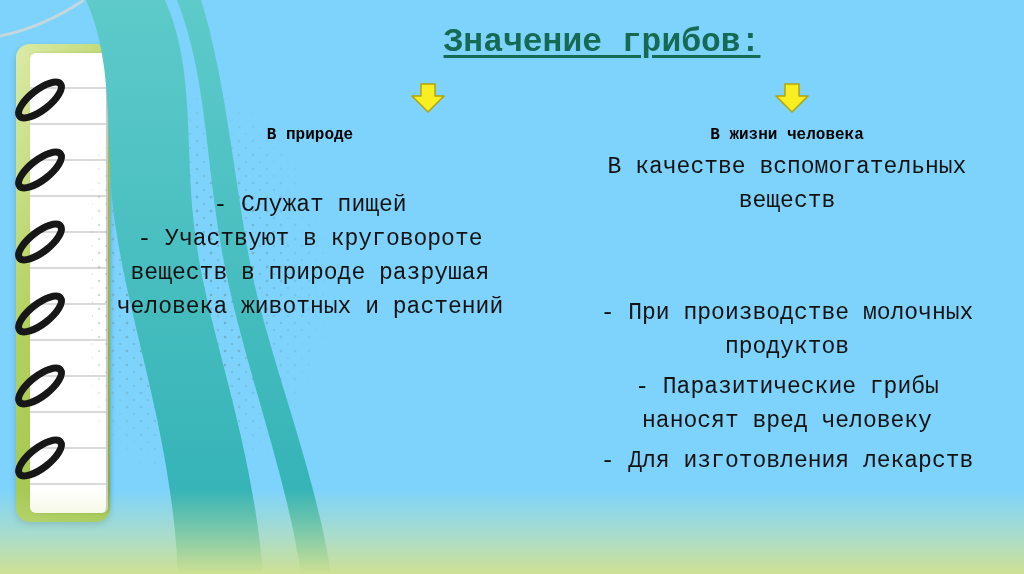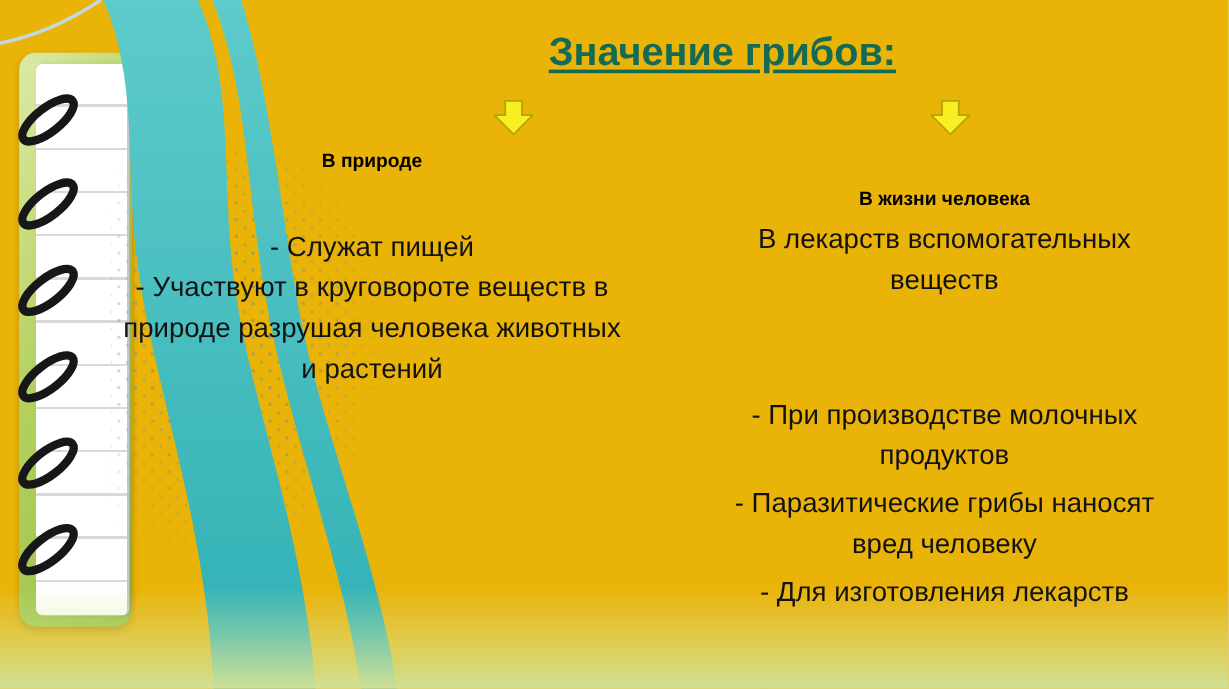--- a/index.html
+++ b/index.html
@@ -2,23 +2,23 @@
 <html style="--title: #156a54; --arrow_fill: #f9ee21; --arrow_stroke: #b3a404; --ribbon_teal: #3cb6b8; --notebook_green: #a7c94f; --bottom_gradient: #cfe093; --dots: #608e97; --body_text: #121212;"><head>
 <meta charset="utf-8">
 <style>
   * { box-sizing: border-box; }
   html, body { margin: 0; padding: 0; background: #e9e9e9; }
   .slide {
     position: relative;
     width: 1024px;
     height: 574px;
     margin: 0 auto;
-    background: #eab308;
+    background: #7dd3fc;
     overflow: hidden;
-    font-family: Liberation Sans, sans-serif;
+    font-family: Liberation Mono, monospace;
   }
 
   
   .bottom-gradient {
     position: absolute; left: 0; bottom: 0; width: 100%; height: 85px;
     background: linear-gradient(180deg, rgba(213,229,155,0) 0%, rgba(213,229,155,0.5) 55%, #cfe093 100%);
     z-index: 6;
   }
   .notebook {
     position: absolute; left: 16px; top: 44px; width: 94px; height: 478px;
@@ -66,21 +66,21 @@
     position: absolute; top: 120px; text-align: center;
     color: #121212; font-size: 23px; line-height: 34px;
     z-index: 10;
   }
   .col h2 { margin: 0; font-size: 16px; line-height: 30px; font-weight: 700; color: #000; }
   .col p  { margin: 0; }
   .col p.first     { margin-top: 38px; }
   .col-right p.gap { margin-top: 78px; }
   .col-right p.small-gap { margin-top: 6px; }
   .col-left  { left: 100px; width: 420px; }
-  .col-right { left: 588px; width: 398px; margin-top: 32px; }
+  .col-right { left: 588px; width: 398px; }
 </style>
 </head>
 <body>
 
 <div class="slide">
 
   <div class="bottom-gradient"></div>
 
   <div class="notebook">
     <div class="page"></div>
@@ -131,19 +131,19 @@
   </svg>
 
   <div class="col col-left">
     <h2>В природе</h2>
     <p class="first">- Служат пищей</p>
     <p>- Участвуют в круговороте веществ в природе разрушая человека животных и растений</p>
   </div>
 
   <div class="col col-right">
     <h2>В жизни человека</h2>
-    <p>В лекарств вспомогательных веществ</p>
+    <p>В качестве вспомогательных веществ</p>
     <p class="gap">- При производстве молочных продуктов</p>
     <p class="small-gap">- Паразитические грибы наносят вред человеку</p>
     <p class="small-gap">- Для изготовления лекарств</p>
   </div>
 
 </div>
 
 </body></html>

